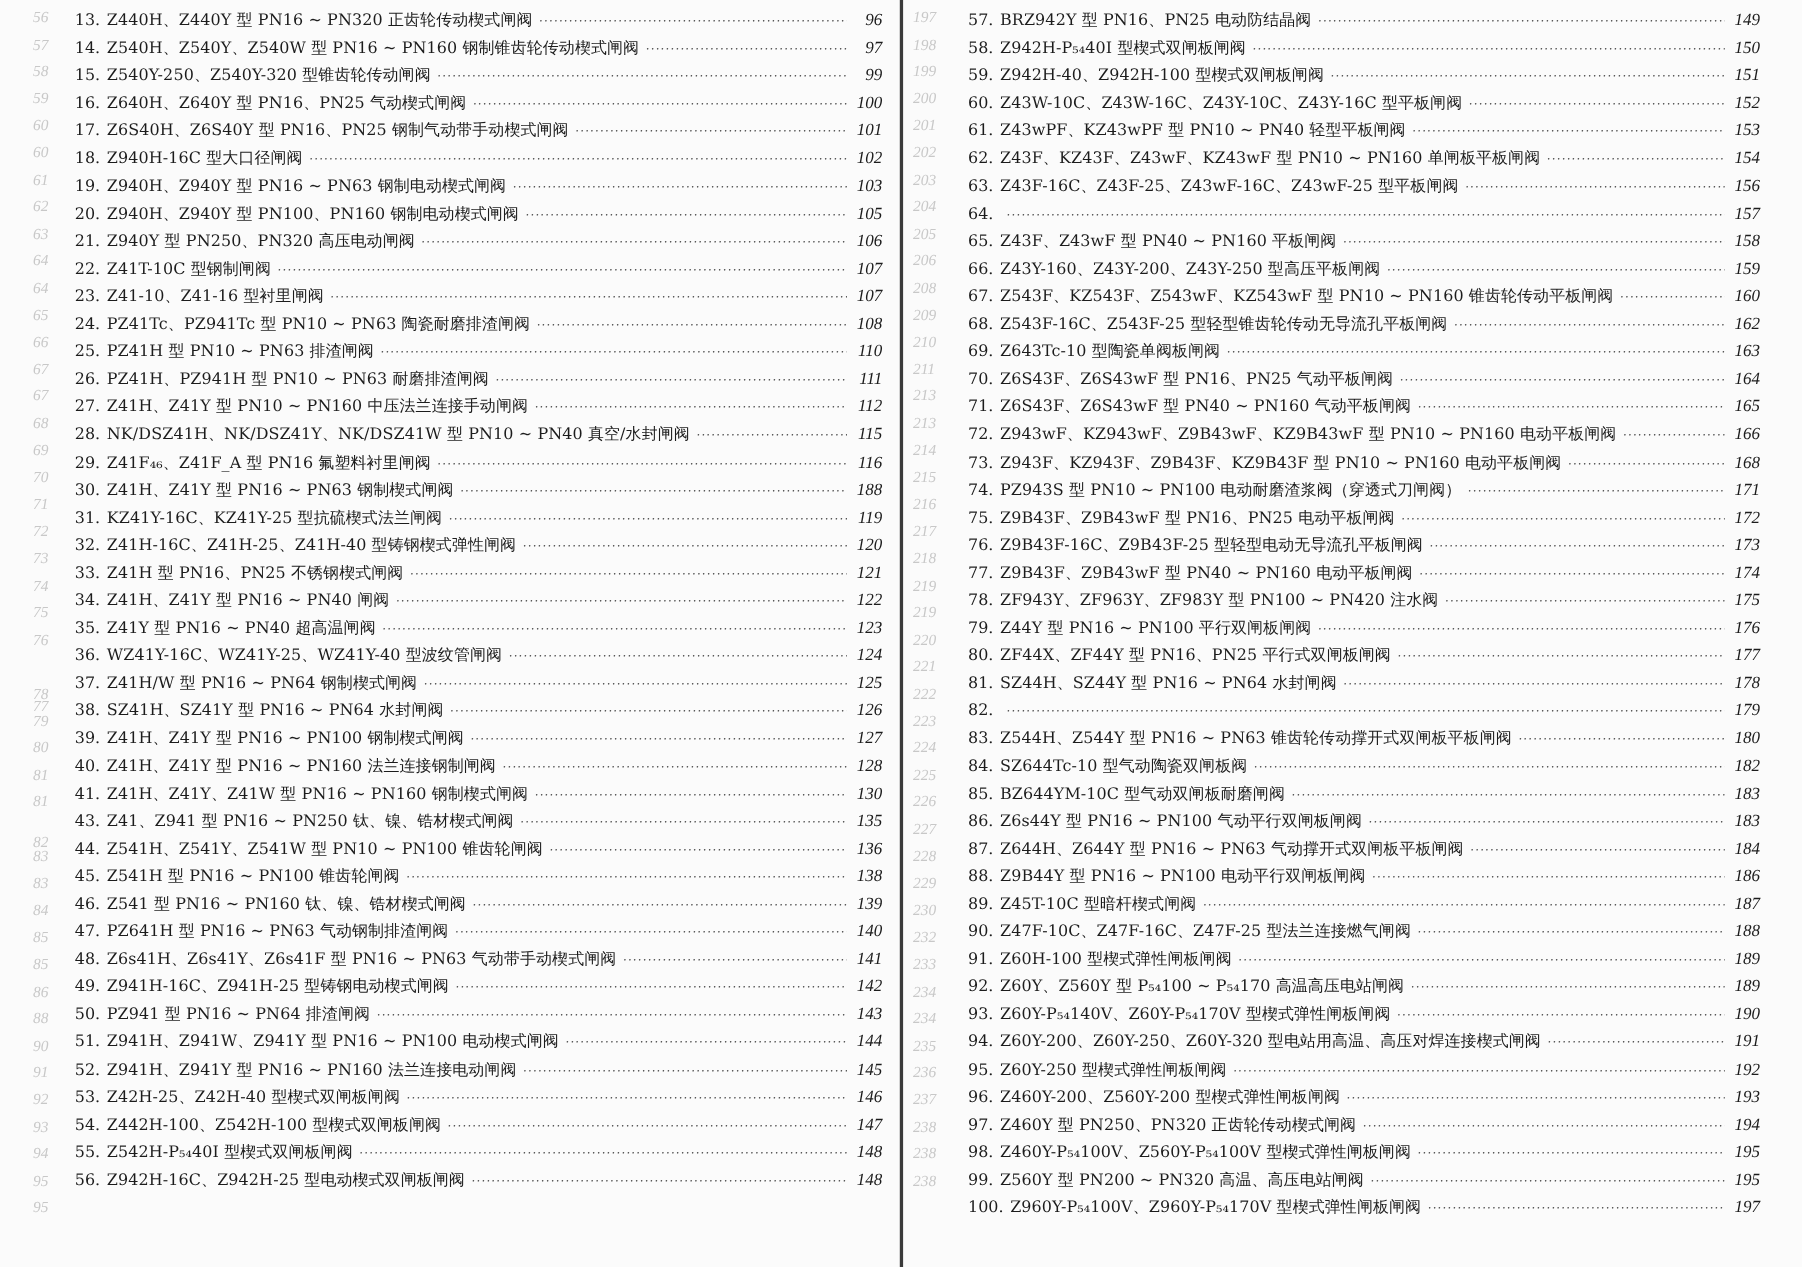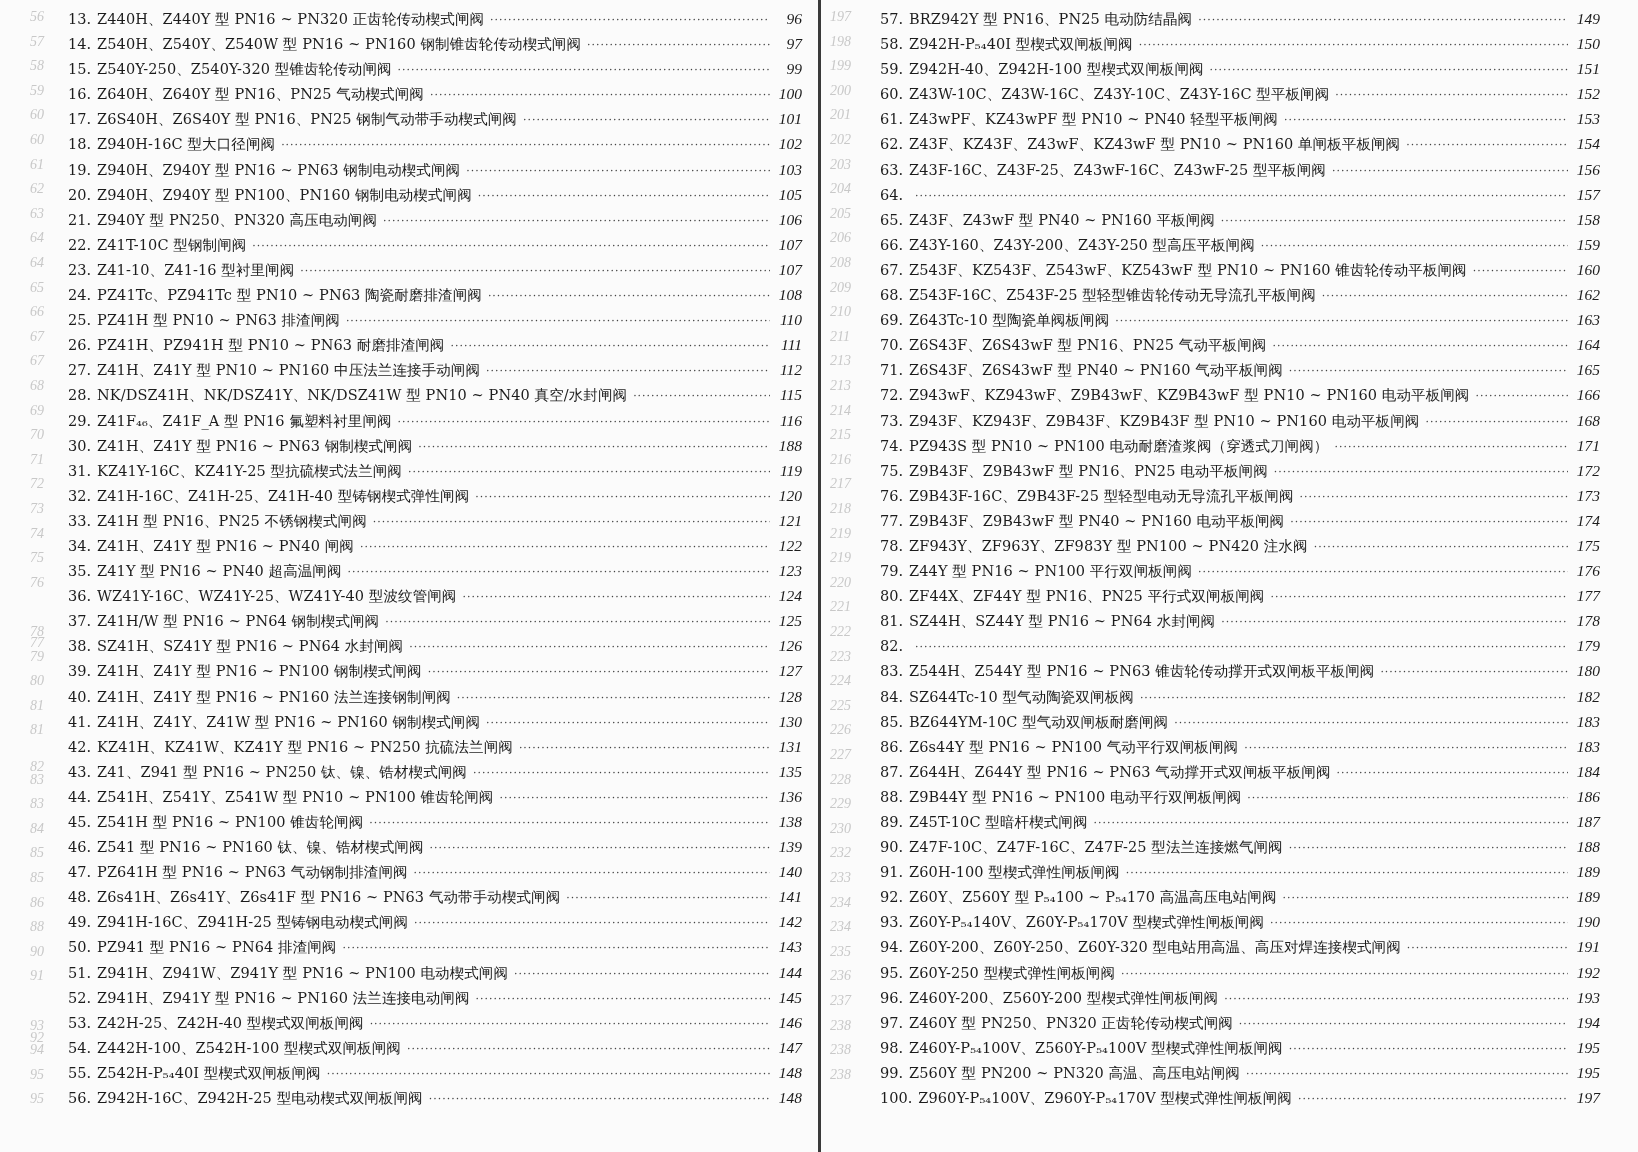--- a/index.html
+++ b/index.html
@@ -223,26 +223,20 @@
     <span class="num">40.</span>
     <span class="title">Z41H、Z41Y 型 PN16 ~ PN160 法兰连接钢制闸阀</span>
     <span class="dots"></span>
     <span class="page-no">128</span>
   </div>
       <div class="row">
     <span class="num">41.</span>
     <span class="title">Z41H、Z41Y、Z41W 型 PN16 ~ PN160 钢制楔式闸阀</span>
     <span class="dots"></span>
     <span class="page-no">130</span>
-  </div>
-      <div class="row">
-    <span class="num">42.</span>
-    <span class="title">KZ41H、KZ41W、KZ41Y 型 PN16 ~ PN250 抗硫法兰闸阀</span>
-    <span class="dots"></span>
-    <span class="page-no">131</span>
   </div>
       <div class="row">
     <span class="num">43.</span>
     <span class="title">Z41、Z941 型 PN16 ~ PN250 钛、镍、锆材楔式闸阀</span>
     <span class="dots"></span>
     <span class="page-no">135</span>
   </div>
       <div class="row">
     <span class="num">44.</span>
     <span class="title">Z541H、Z541Y、Z541W 型 PN10 ~ PN100 锥齿轮闸阀</span>
@@ -626,21 +620,21 @@
 <span class="ghost ghost-left" style="top: 747px; margin-top: 12px;">82</span>
 <span class="ghost ghost-left" style="top: 771.6px;">83</span>
 <span class="ghost ghost-left" style="top: 796.2px;">83</span>
 <span class="ghost ghost-left" style="top: 820.8px;">84</span>
 <span class="ghost ghost-left" style="top: 845.4px;">85</span>
 <span class="ghost ghost-left" style="top: 870px;">85</span>
 <span class="ghost ghost-left" style="top: 894.6px;">86</span>
 <span class="ghost ghost-left" style="top: 919.2px;">88</span>
 <span class="ghost ghost-left" style="top: 943.8px;">90</span>
 <span class="ghost ghost-left" style="top: 968.4px;">91</span>
-<span class="ghost ghost-left" style="top: 993px; margin-top: 37px;">92</span>
+<span class="ghost ghost-left" style="top: 993px;">92</span>
 <span class="ghost ghost-left" style="top: 1017.6px;">93</span>
 <span class="ghost ghost-left" style="top: 1042.2px;">94</span>
 <span class="ghost ghost-left" style="top: 1066.8px;">95</span>
 <span class="ghost ghost-left" style="top: 1091.4px;">95</span>
 <span class="ghost ghost-right" style="top: 9px;">197</span>
 <span class="ghost ghost-right" style="top: 33.6px;">198</span>
 <span class="ghost ghost-right" style="top: 58.2px;">199</span>
 <span class="ghost ghost-right" style="top: 82.8px;">200</span>
 <span class="ghost ghost-right" style="top: 107.4px;">201</span>
 <span class="ghost ghost-right" style="top: 132px;">202</span>

